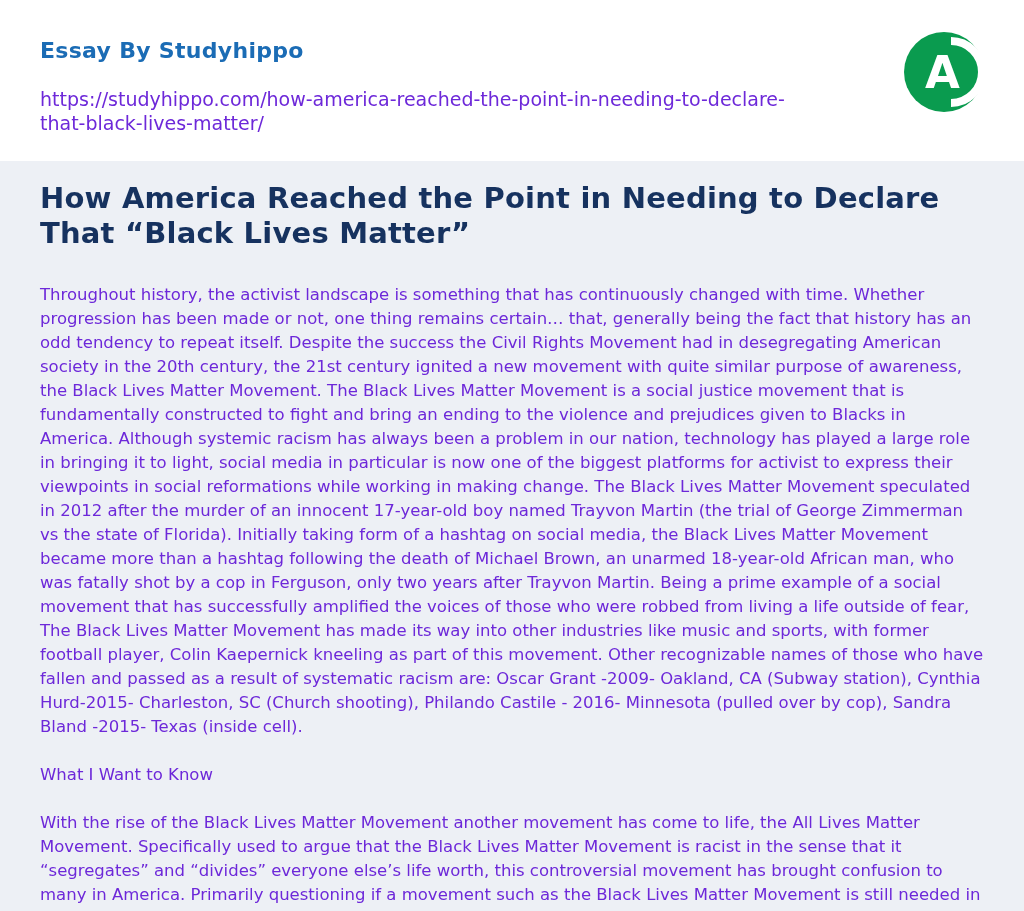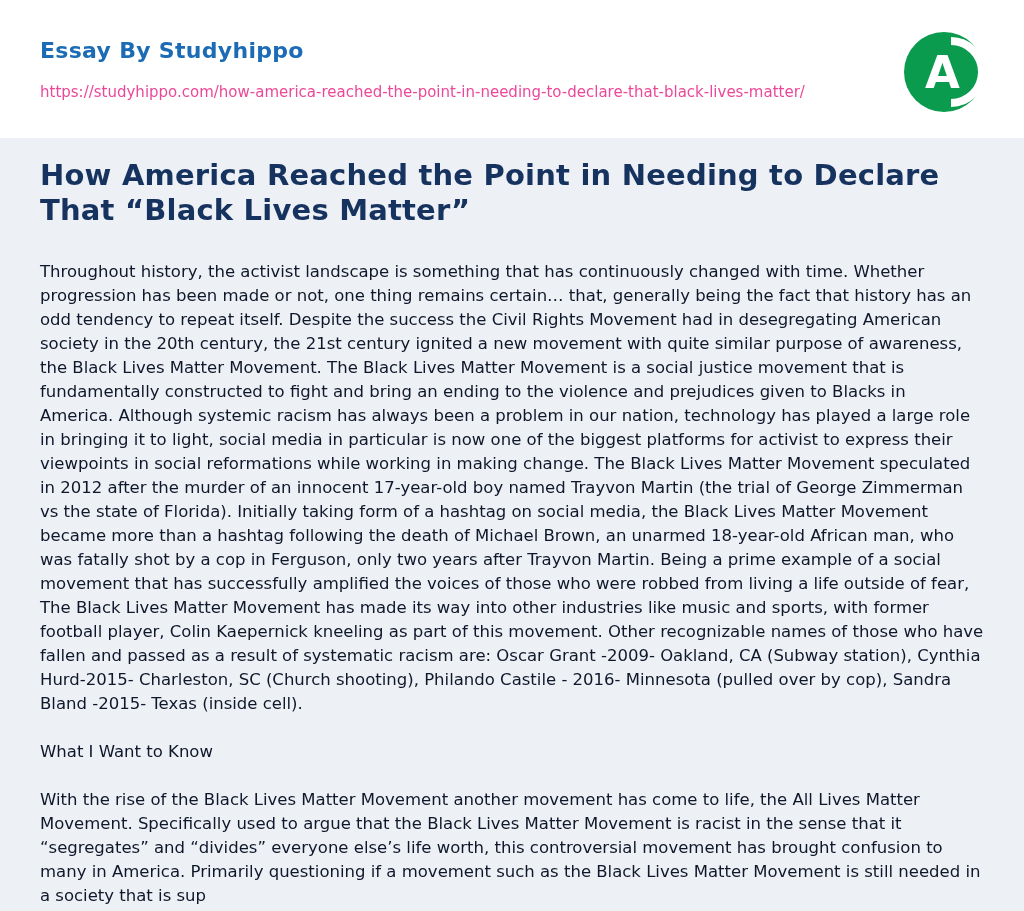--- a/index.html
+++ b/index.html
@@ -17,26 +17,26 @@
     display: flex;
     justify-content: space-between;
     align-items: flex-start;
   }
   .header-text { max-width: 790px; }
   .site-label {
     color: #1b6cb5;
     font-size: 22px;
     font-weight: bold;
     letter-spacing: 0.3px;
-    margin-bottom: 17px;
+    margin-bottom: 24px;
   }
   .page-url {
     display: block;
-    color: #ec4899;
-    font-size: 15px;
+    color: #6d28d9;
+    font-size: 19px;
     line-height: 24px;
     max-width: 770px;
     text-decoration: none;
     word-break: break-word;
     cursor: pointer;
   }
   .logo {
     width: 80px;
     height: 80px;
     flex: 0 0 auto;
@@ -48,21 +48,21 @@
   .title {
     color: #16325f;
     font-size: 29px;
     line-height: 35px;
     font-weight: bold;
     letter-spacing: 0.2px;
     max-width: 915px;
     margin-bottom: 32px;
   }
   .para {
-    color: #0f172a;
+    color: #6d28d9;
     font-size: 16.5px;
     line-height: 24px;
     margin-bottom: 24px;
   }
   .subhead { }
 </style>
 </head>
 <body>
 
 <div class="page">

